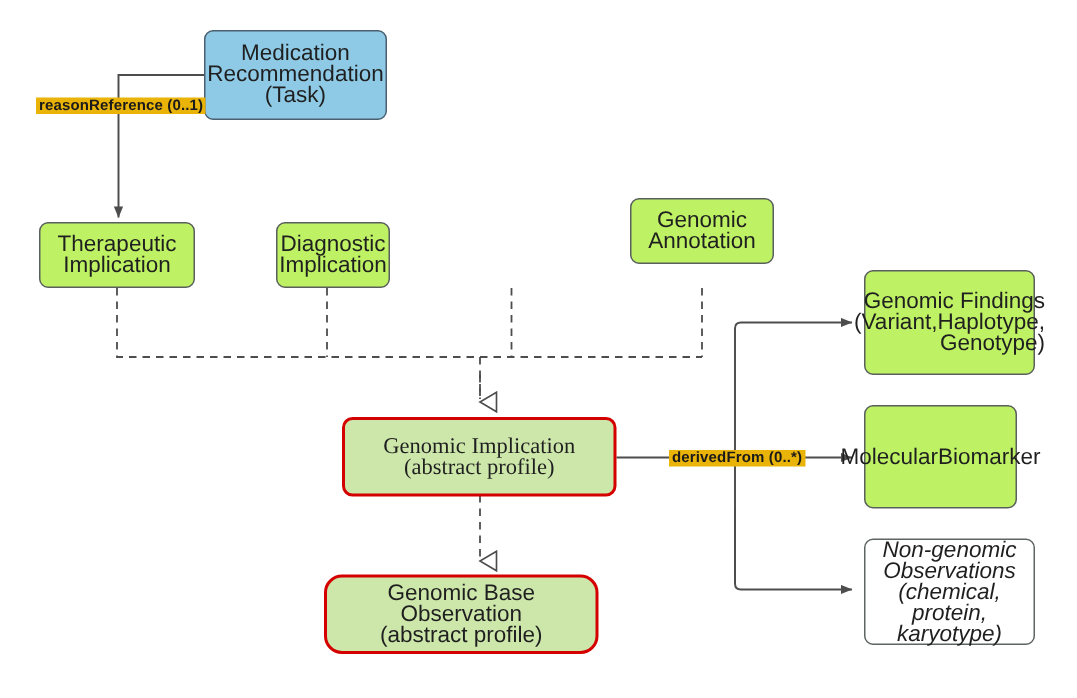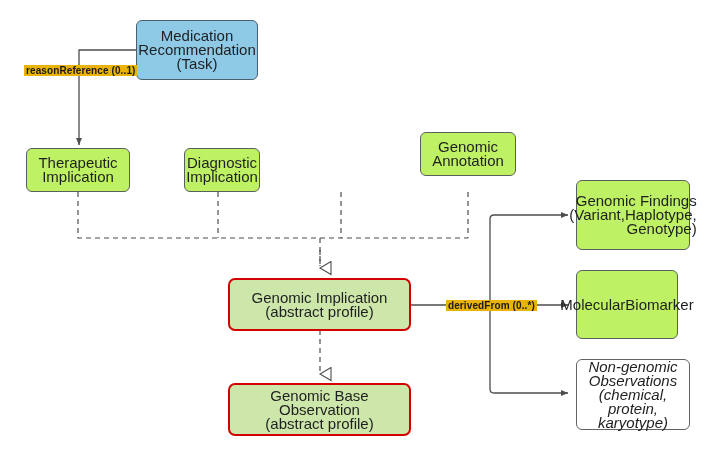--- a/index.html
+++ b/index.html
@@ -110,24 +110,24 @@
   <div class="node green" style="left:26px; top:148px; width:104px; height:44px;">Therapeutic
 Implication</div>
 
   <div class="node green" style="left:169px; top:148px; width:76px; height:44px;margin-left:15px;">Diagnostic
 Implication</div>
 
 
   <div class="node green" style="left:420px; top:132px; width:96px; height:44px;">Genomic
 Annotation</div>
 
-  <div class="node green-red" style="left:228px; top:278px; width:183px; height:53px;">Genomic Implication
+  <div class="node green-red" style="left:228px; top:278px; width:183px; height:53px;font-family:Liberation Serif, serif;">Genomic Implication
 (abstract profile)</div>
 
-  <div class="node green-red" style="left:228px; top:383px; width:183px; height:53px;">Genomic Base Observation
+  <div class="node green-red" style="left:216px; top:383px; width:183px; height:53px;border-radius:12px;">Genomic Base Observation
 (abstract profile)</div>
 
   <div class="node green" style="left:576px; top:180px; width:114px; height:70px;text-align:right;">Genomic Findings
 (Variant,Haplotype,
 Genotype)</div>
 
   <div class="node green" style="left:576px; top:270px; width:102px; height:69px;">MolecularBiomarker</div>
 
   <div class="node plain" style="left:576px; top:359px; width:114px; height:71px;">Non-genomic
 Observations

